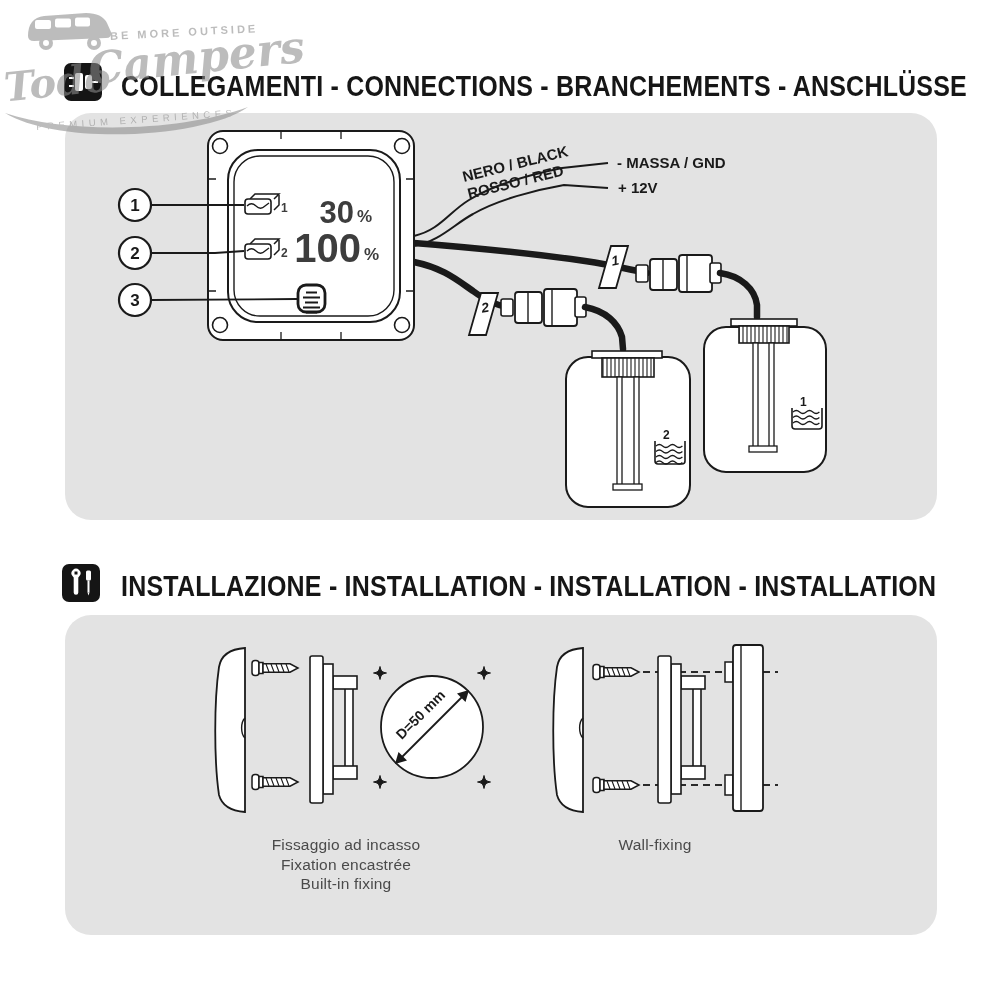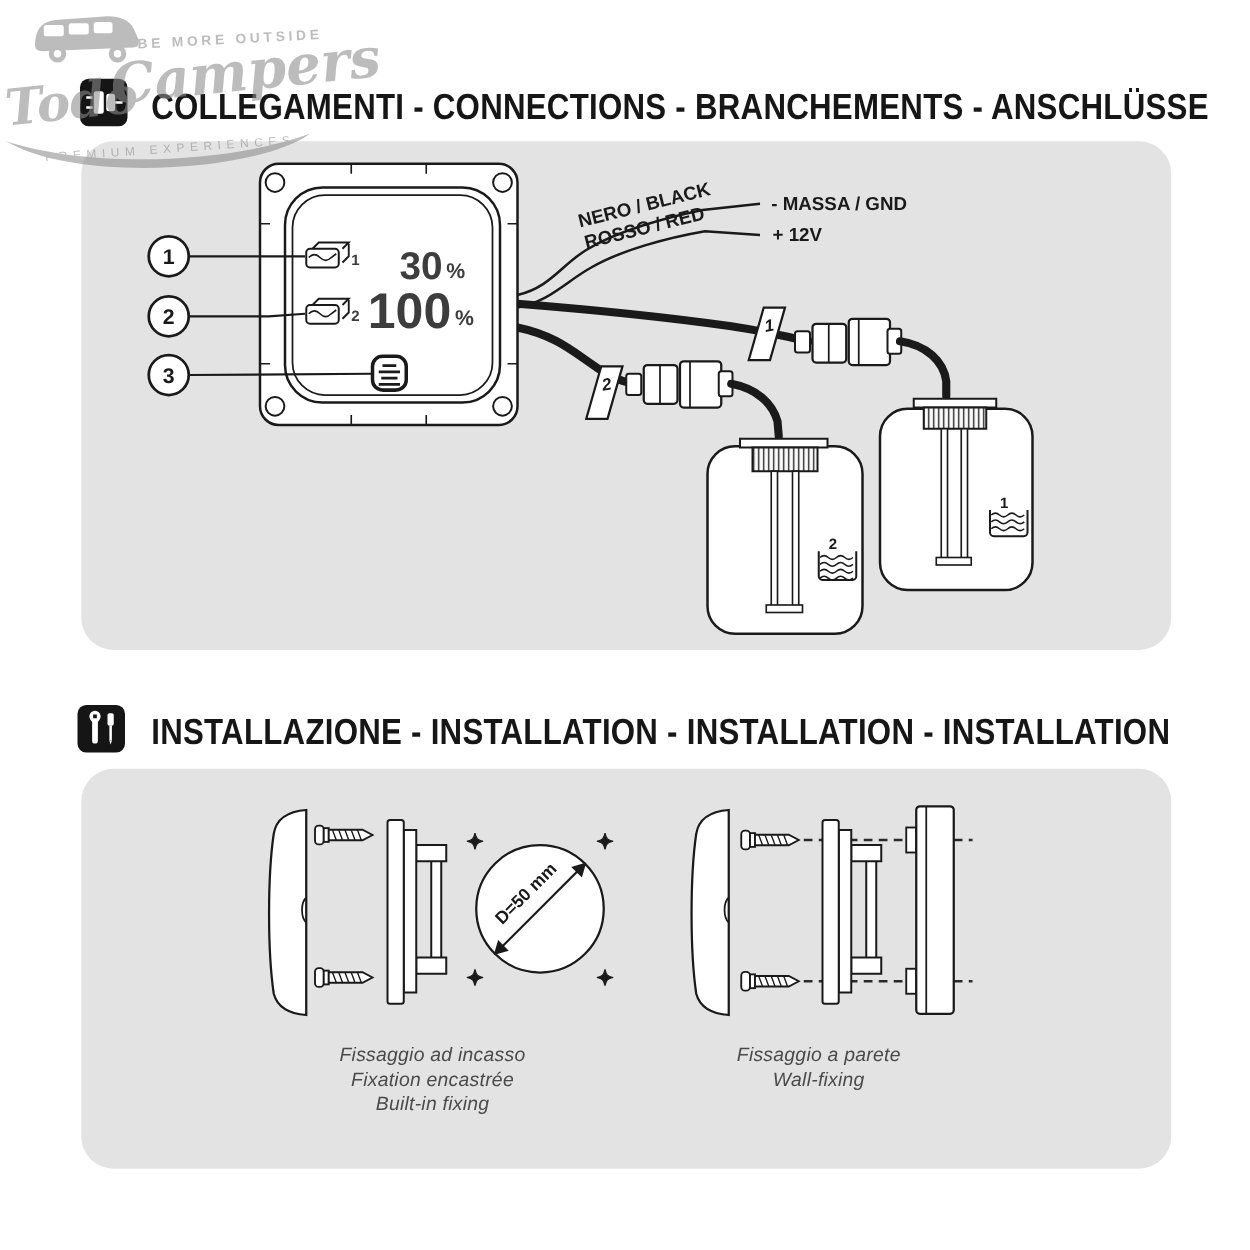--- a/index.html
+++ b/index.html
@@ -13,21 +13,21 @@
   .hdr-icon{position:absolute;width:38px;height:38px;background:#151515;border-radius:7px;}
   .hdr-title{
     position:absolute;font-weight:bold;font-size:25px;letter-spacing:0.2px;
     transform:scaleY(1.16);transform-origin:left center;white-space:nowrap;color:#161616;
   }
   #title-connections{left:121px;top:72px;}
   #title-installation{left:121px;top:572px;}
   #icon-connections{left:64px;top:63px;}
   #icon-installation{left:62px;top:564px;}
   svg{position:absolute;left:0;top:0;}
-  .caption{position:absolute;text-align:center;color:#4a4a4a;font-size:15.5px;line-height:19.5px;letter-spacing:0.2px;font-style:italic;}
+  .caption{position:absolute;text-align:center;color:#4a4a4a;font-size:15.5px;line-height:19.5px;letter-spacing:0.2px;}
   #caption-builtin{left:230px;top:835px;width:232px;}
   #caption-wall{left:540px;top:835px;width:230px;}
   
   #watermark{position:absolute;left:0;top:0;width:300px;height:160px;opacity:0.58;z-index:9;pointer-events:none;color:#8d8d8d;}
   #wm-script-top{position:absolute;left:4px;top:58px;font-family:"DejaVu Serif",serif;font-style:italic;font-weight:bold;font-size:40px;transform:rotate(-6deg);}
   #wm-script-bottom{position:absolute;left:88px;top:32px;font-family:"DejaVu Serif",serif;font-style:italic;font-weight:bold;font-size:44px;transform:rotate(-6deg);}
   #wm-tagline{position:absolute;left:110px;top:26px;font-size:11px;letter-spacing:3px;transform:rotate(-3deg);font-weight:bold;}
   #wm-subtagline{position:absolute;left:36px;top:114px;font-size:9.5px;letter-spacing:4.5px;transform:rotate(-4deg);}
   text{font-family:"Liberation Sans",sans-serif;}
 </style>
@@ -258,21 +258,20 @@
     </g>
   </g>
 </svg>
 
 <div class="caption" id="caption-builtin" style="left:165px;top:220px;width:232px;position:absolute;">
   <div>Fissaggio ad incasso</div>
   <div>Fixation encastrée</div>
   <div>Built-in fixing</div>
 </div>
 <div class="caption" id="caption-wall" style="left:475px;top:220px;width:230px;position:absolute;">
-  <div>Fissaggio a parete</div>
   <div>Wall-fixing</div>
 </div>
 </div>
 
 <div id="watermark">
   <svg width="110" height="55" style="left:20px;top:6px;">
     <g fill="#8d8d8d">
       <path d="M8,30 q0,-18 16,-20 l42,-3 q16,0 21,10 l4,9 q1,6 -5,6 l-72,3 q-6,0 -6,-5 z"></path>
       <circle cx="26" cy="37" r="7"></circle>
       <circle cx="74" cy="37" r="7"></circle>

